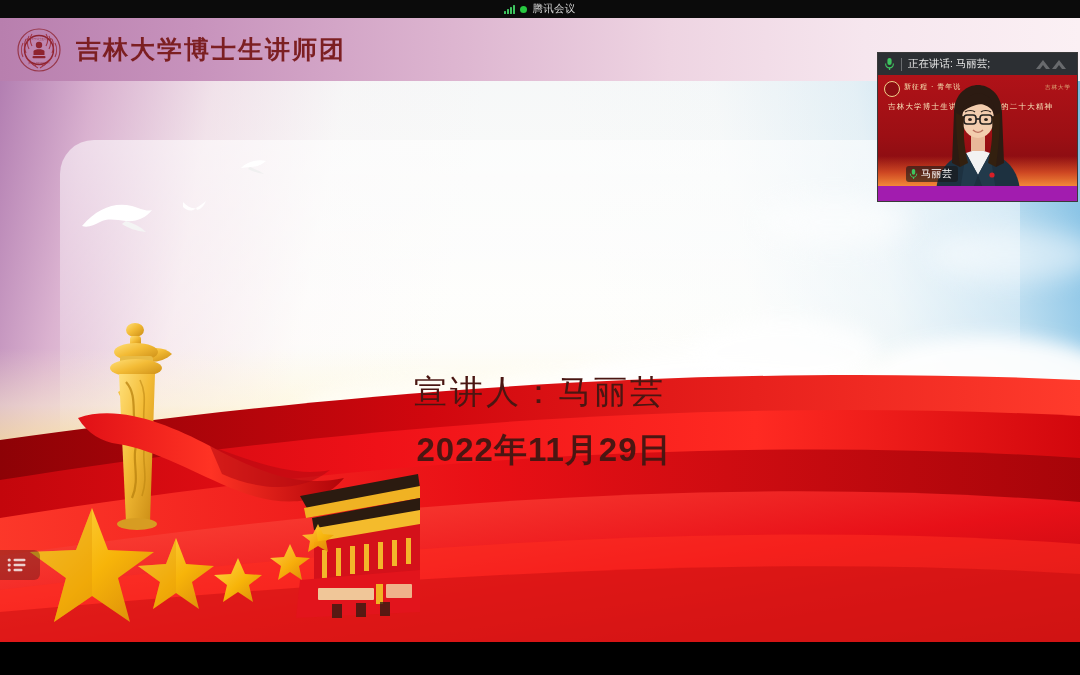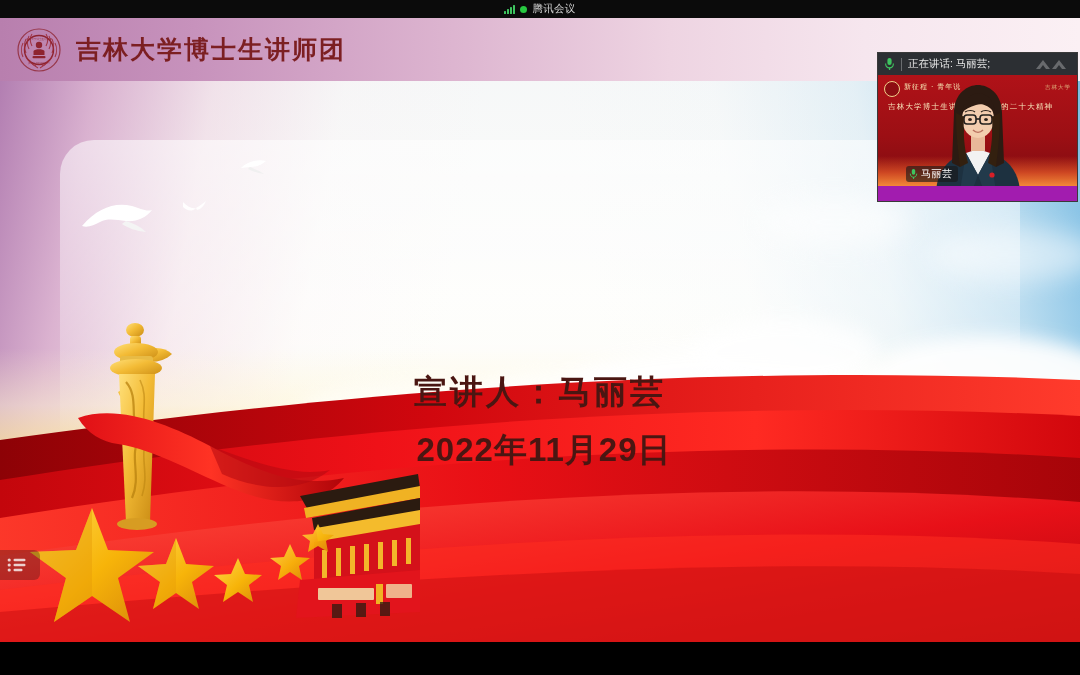--- a/index.html
+++ b/index.html
@@ -97,21 +97,21 @@
   
   #headline{
     position:absolute; left:0; right:0; top:205px; text-align:center;
     font-size:74px; line-height:1; font-weight:700; color:#cb1220;
     letter-spacing:4px;
     text-shadow:3px 4px 3px rgba(120,60,40,.35);
     font-family:"DejaVu Sans","Liberation Sans",sans-serif;
   }
   #presenter{
     position:absolute; left:0; right:0; top:352px; text-align:center;
-    font-size:33px; font-weight:700; color:#4a1612; letter-spacing:3px;
+    font-size:33px; font-weight:400; color:#4a1612; letter-spacing:3px;
   }
   #talk-date{
     position:absolute; left:0; right:0; top:410px; text-align:center;
     font-size:33px; font-weight:700; color:#4a1612; letter-spacing:1px;margin-left:8px;
   }
 
   
   #slide-header{
     position:absolute; left:0; top:0; width:1080px; height:63px;
     background:linear-gradient(90deg,#b87fae 0%,#c792bc 18%,#ddb5d0 42%,#eed4e2 62%,#f6e6ee 80%,#fbf0f4 100%);

